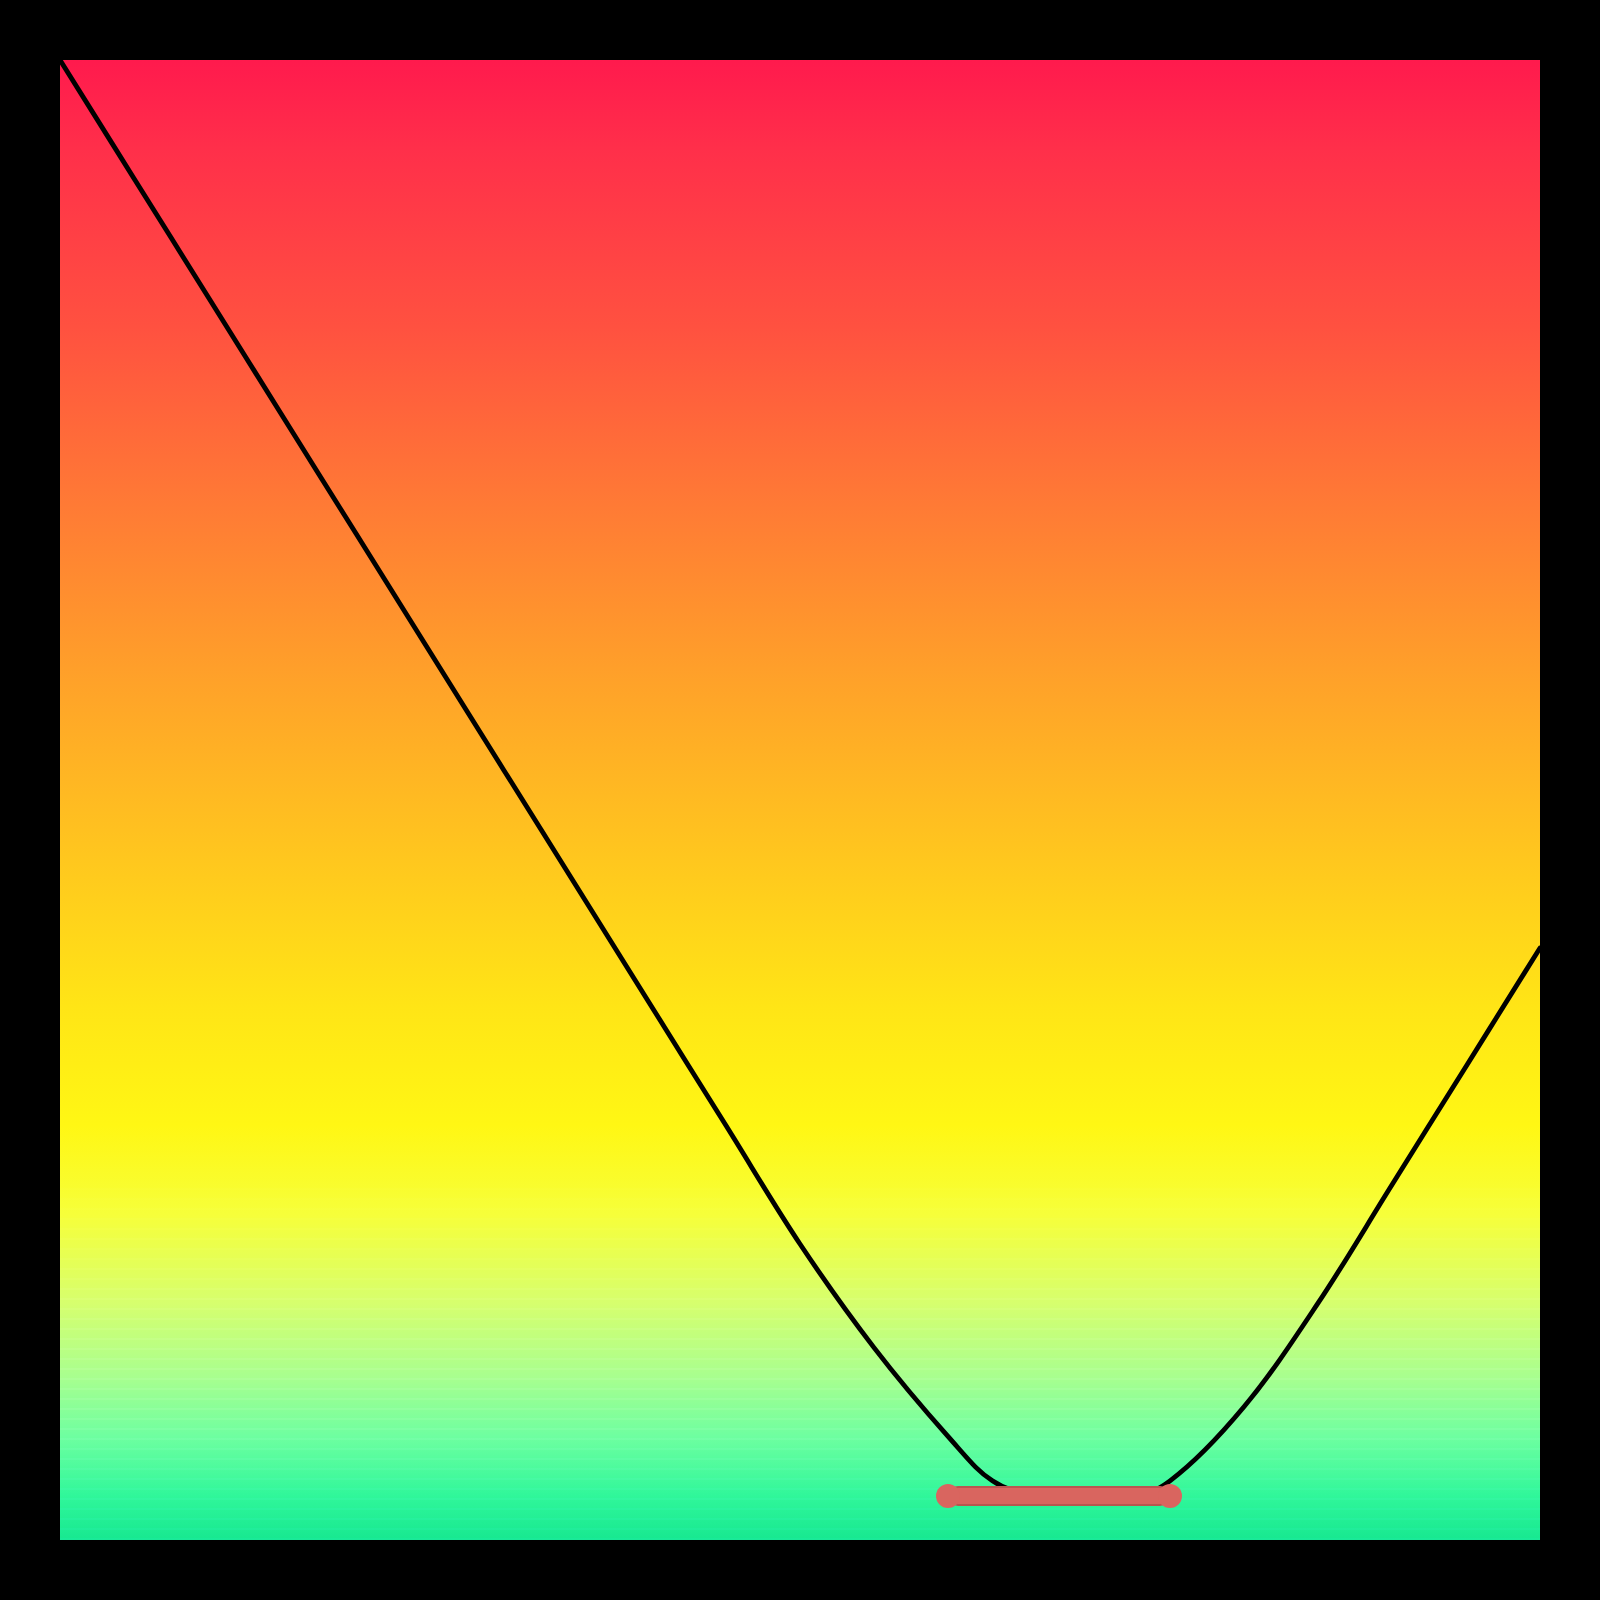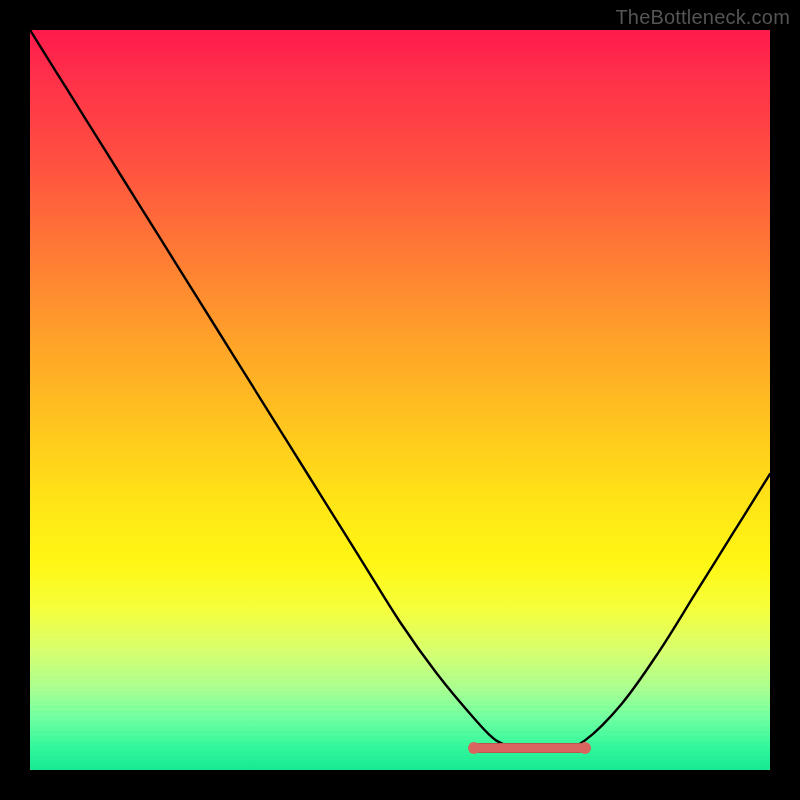--- a/index.html
+++ b/index.html
@@ -91,21 +91,20 @@
     width: 12px;
     height: 12px;
     border-radius: 50%;
     background: #d9655f;
   }
 </style>
 </head>
 <body>
 
 <div class="frame">
-  <div class="watermark">TheBottleneck.com</div>
   <div class="plot-area">
     <div class="gradient"></div>
     <div class="striations"></div>
     <svg class="curve" viewBox="0 0 740 740" preserveAspectRatio="none">
       <path id="curve-path" fill="none" stroke="#000000" stroke-width="2.4" stroke-linecap="round" stroke-linejoin="round" d="M 0.00 0.00 C 6.66 10.66, 23.68 37.89, 37.00 59.20 C 50.32 80.51, 60.68 97.09, 74.00 118.40 C 87.32 139.71, 97.68 156.29, 111.00 177.60 C 124.32 198.91, 134.68 215.49, 148.00 236.80 C 161.32 258.11, 171.68 274.69, 185.00 296.00 C 198.32 317.31, 208.68 333.89, 222.00 355.20 C 235.32 376.51, 245.68 393.09, 259.00 414.40 C 272.32 435.71, 282.68 452.29, 296.00 473.60 C 309.32 494.91, 319.68 511.49, 333.00 532.80 C 346.32 554.11, 356.68 572.02, 370.00 592.00 C 383.32 611.98, 393.68 626.48, 407.00 643.80 C 420.32 661.12, 433.34 676.21, 444.00 688.20 C 454.66 700.19, 458.21 705.07, 466.20 710.40 C 474.19 715.73, 480.41 716.47, 488.40 717.80 C 496.39 719.13, 502.61 717.80, 510.60 717.80 C 518.59 717.80, 524.81 719.13, 532.80 717.80 C 540.79 716.47, 544.34 718.39, 555.00 710.40 C 565.66 702.41, 578.68 689.38, 592.00 673.40 C 605.32 657.42, 615.68 641.58, 629.00 621.60 C 642.32 601.62, 652.68 583.71, 666.00 562.40 C 679.32 541.09, 689.68 524.51, 703.00 503.20 C 716.32 481.89, 733.34 454.66, 740.00 444.00"></path>
     </svg>
     <div id="band" class="red-band" style="left: 444px; width: 111px; top: 712.8px; background: rgb(217, 101, 95);"></div>
     <div id="dot-left" class="red-dot" style="left: 438px; top: 711.8px; background: rgb(217, 101, 95);"></div>
     <div id="dot-right" class="red-dot" style="left: 549px; top: 711.8px; background: rgb(217, 101, 95);"></div>
   </div>

